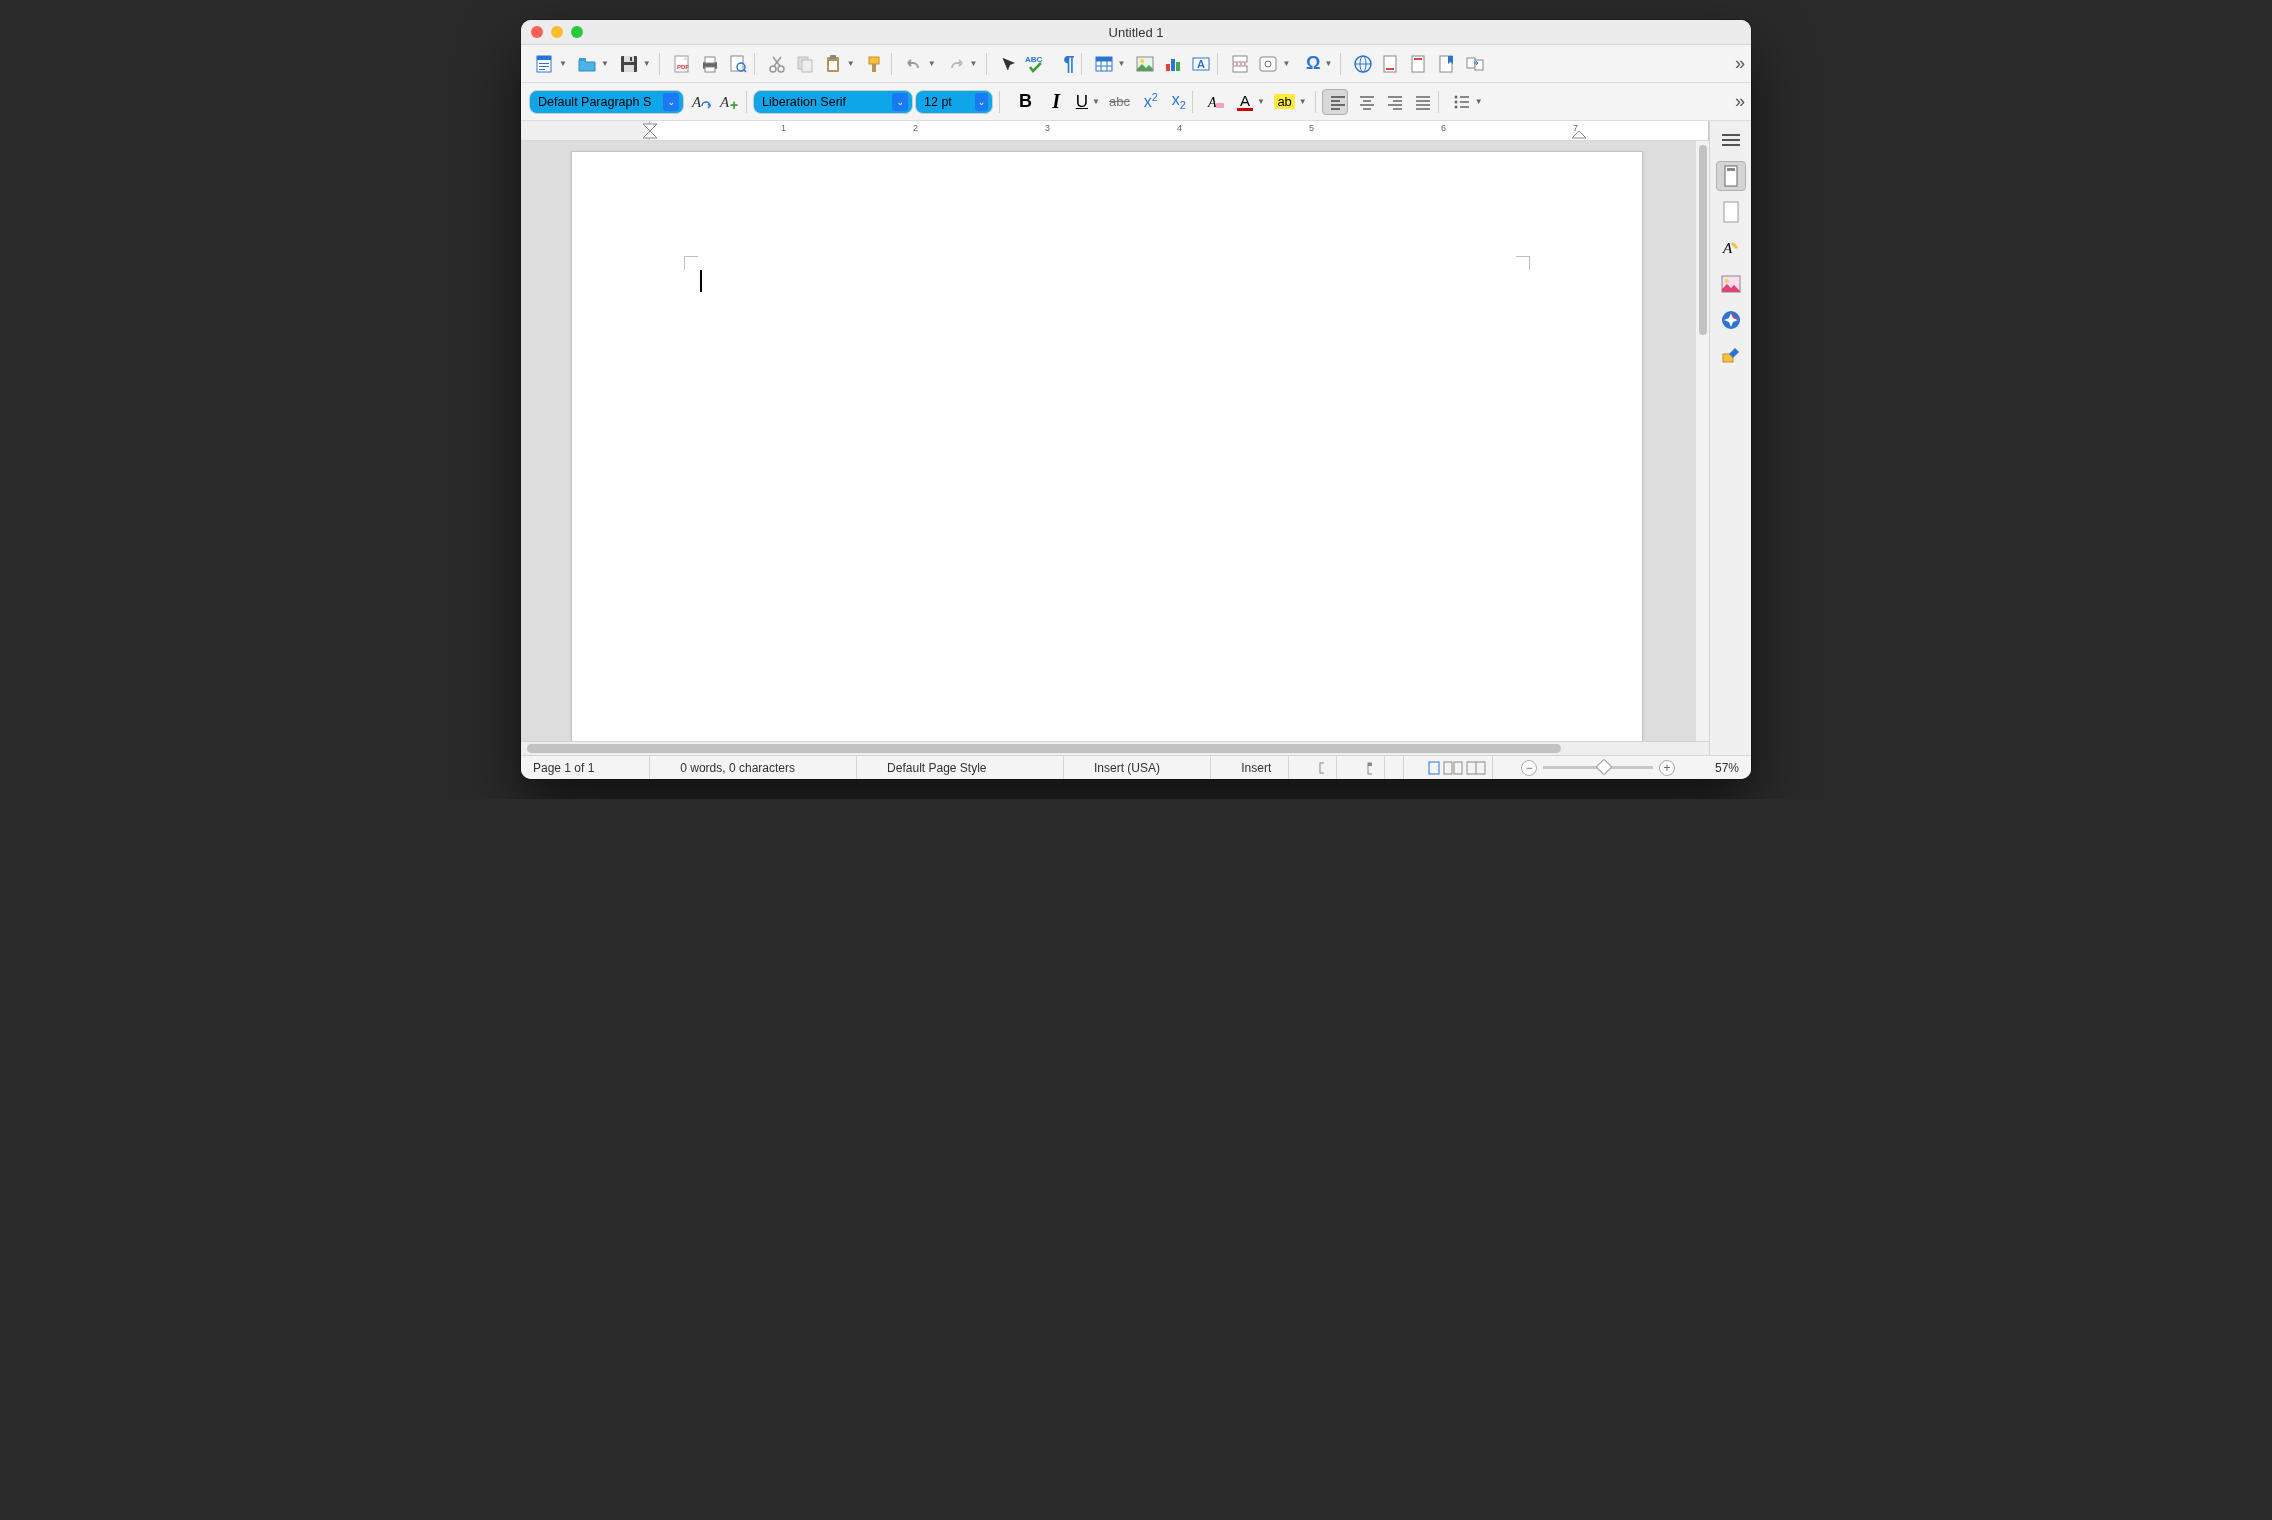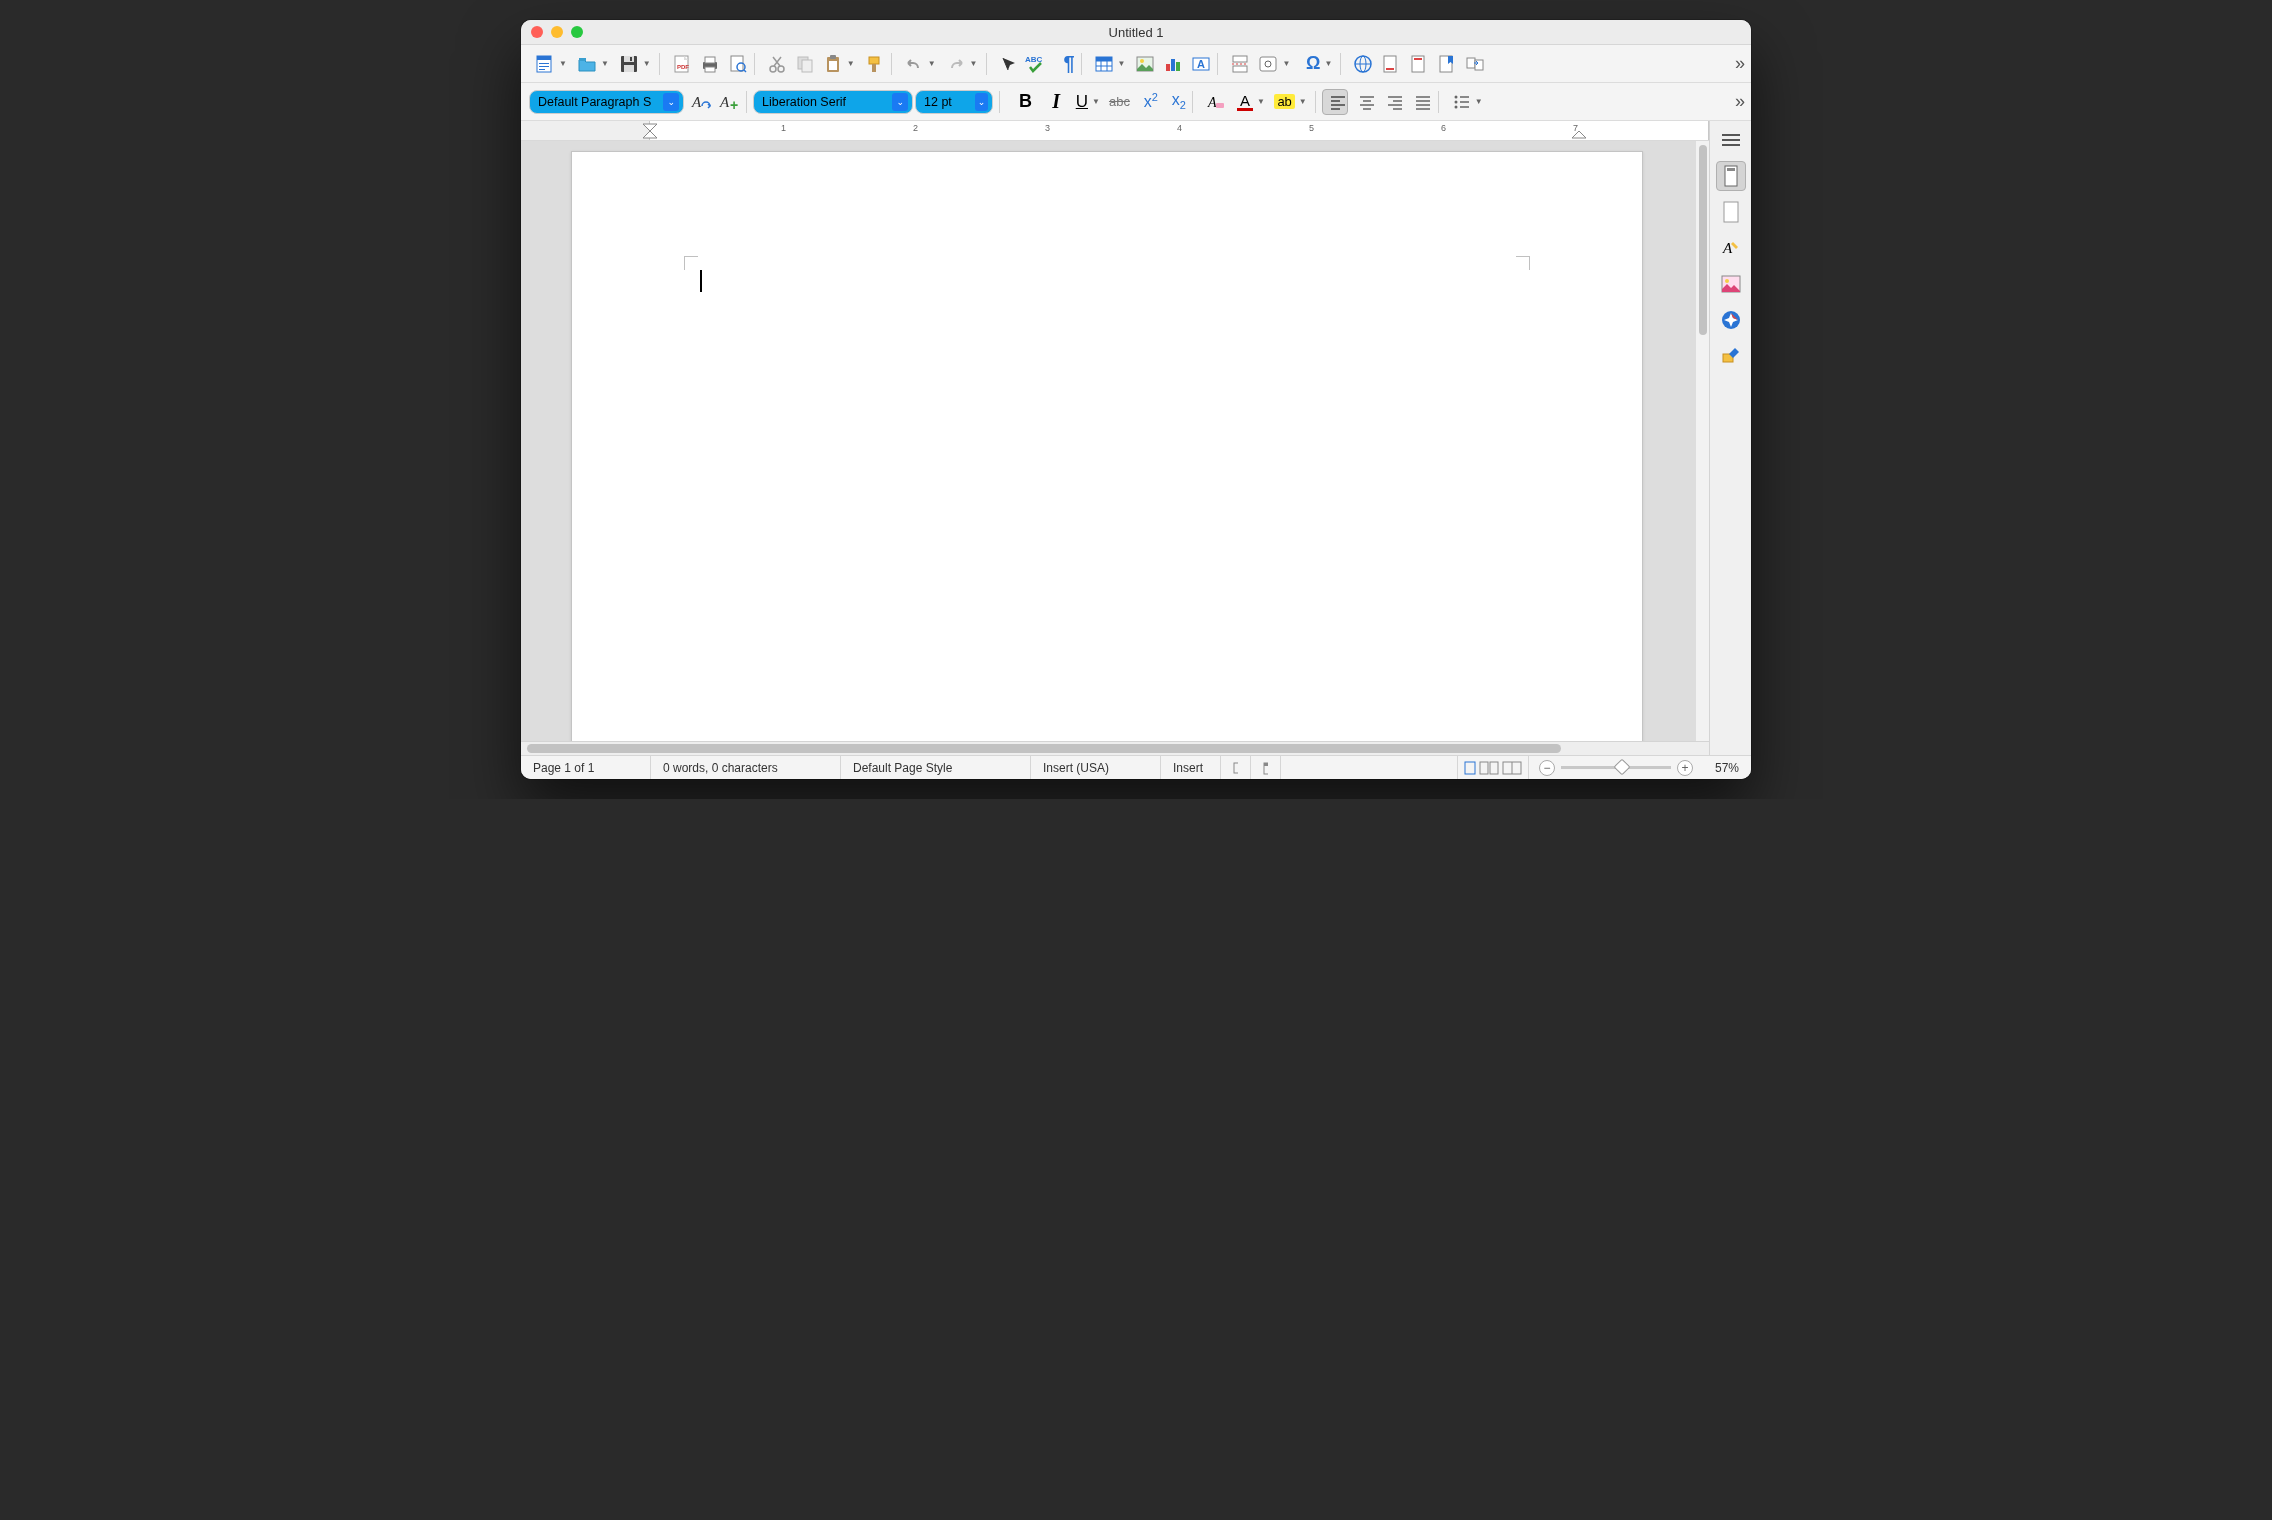--- a/index.html
+++ b/index.html
@@ -29,21 +29,21 @@
 .mc-tl{top:104px;left:112px;border-left:1px solid #c0c0c0;border-top:1px solid #c0c0c0;}
 .mc-tr{top:104px;right:112px;border-right:1px solid #c0c0c0;border-top:1px solid #c0c0c0;}
 .cursor-blink{position:absolute;top:118px;left:128px;width:2px;height:22px;background:#000;}
 .sidebar { width:42px; background:#f0f0f0; border-left:1px solid #d4d4d4; display:flex; flex-direction:column; align-items:center; padding:4px 0; gap:6px; }
 .sidebar .sbtn{width:30px;height:30px;display:flex;align-items:center;justify-content:center;border-radius:4px;cursor:pointer;}
 .sidebar .sbtn.active{background:#d4d4d4;border:1px solid #b0b0b0;}
 .hscroll { height:14px; background:#eee; border-top:1px solid #d4d4d4; display:flex; align-items:center; }
 .hscroll-thumb{ height:9px; background:#c2c2c2; border-radius:5px; margin-left:6px; width:87%;}
 .vscroll { position:absolute; right:0; top:0; bottom:0; width:13px; background:#f2f2f2; }
 .vscroll-thumb{position:absolute;top:4px;right:2px;width:8px;height:190px;background:#c2c2c2;border-radius:5px;}
-.statusbar { height:24px; background:#f4f4f4; border-top:1px solid #d6d6d6; display:flex; align-items:center; font-size:12px; color:#333; }
+.statusbar { height:24px; background:#f4f4f4; border-top:1px solid #d6d6d6; display:flex; align-items:center; font-size:12px; color:#333;gap:18px; }
 .statusbar .cell { padding:0 12px; height:100%; display:flex; align-items:center; border-right:1px solid #d6d6d6; white-space:nowrap;}
 .statusbar .spacer{flex:1;border-right:1px solid #d6d6d6;height:100%;}
 .zoom-slider{display:flex;align-items:center;gap:6px;padding:0 10px;}
 .zs-btn{width:16px;height:16px;border:1px solid #aaa;border-radius:50%;display:flex;align-items:center;justify-content:center;font-size:12px;line-height:1;color:#666;background:#fff;}
 .zs-track{width:110px;height:3px;background:#c8c8c8;position:relative;}
 .zs-knob{position:absolute;top:-5px;left:50%;width:12px;height:12px;background:#fff;border:1px solid #999;border-radius:2px;transform:rotate(45deg);}
 svg{display:block;}
 .more{font-size:18px;color:#555;letter-spacing:-2px;}
 </style>
 </head>

